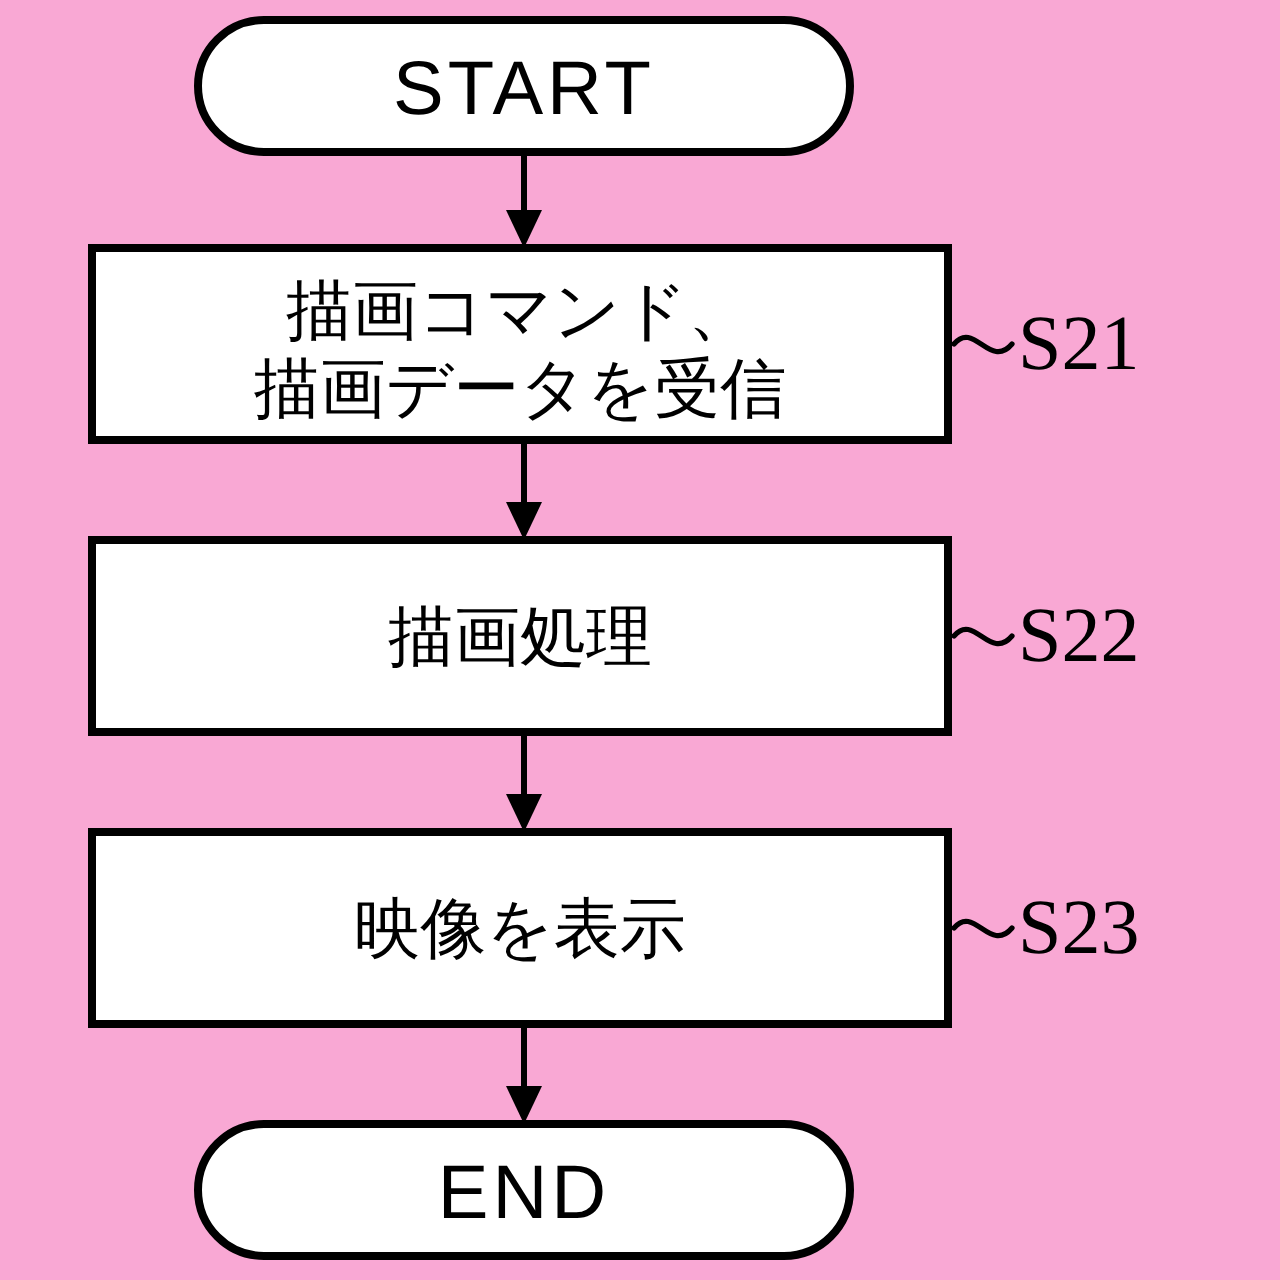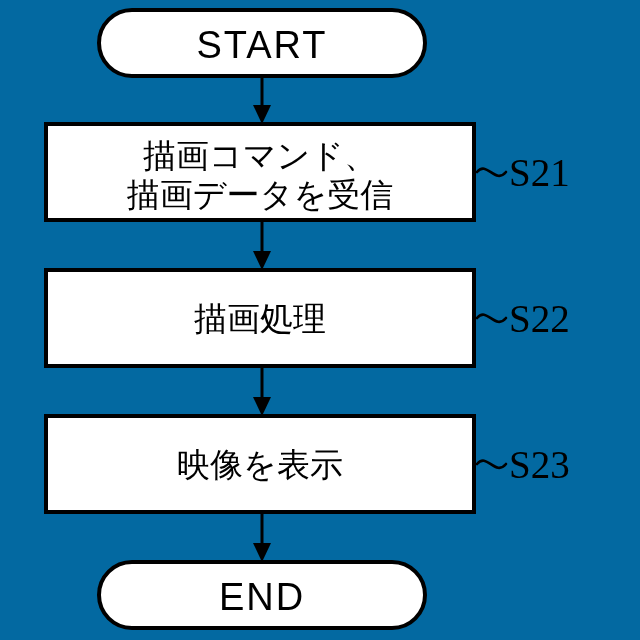--- a/index.html
+++ b/index.html
@@ -7,21 +7,21 @@
     padding: 0;
     background: #ffffff;
   }
   body {
     font-family: "Liberation Sans", sans-serif;
   }
   #canvas {
     position: relative;
     width: 640px;
     height: 640px;
-    background: #0369a1;
+    background: #f9a8d4;
     overflow: hidden;
   }
   #flow-svg {
     position: absolute;
     left: 0;
     top: 0;
     width: 640px;
     height: 640px;
   }
   .node-shape {

